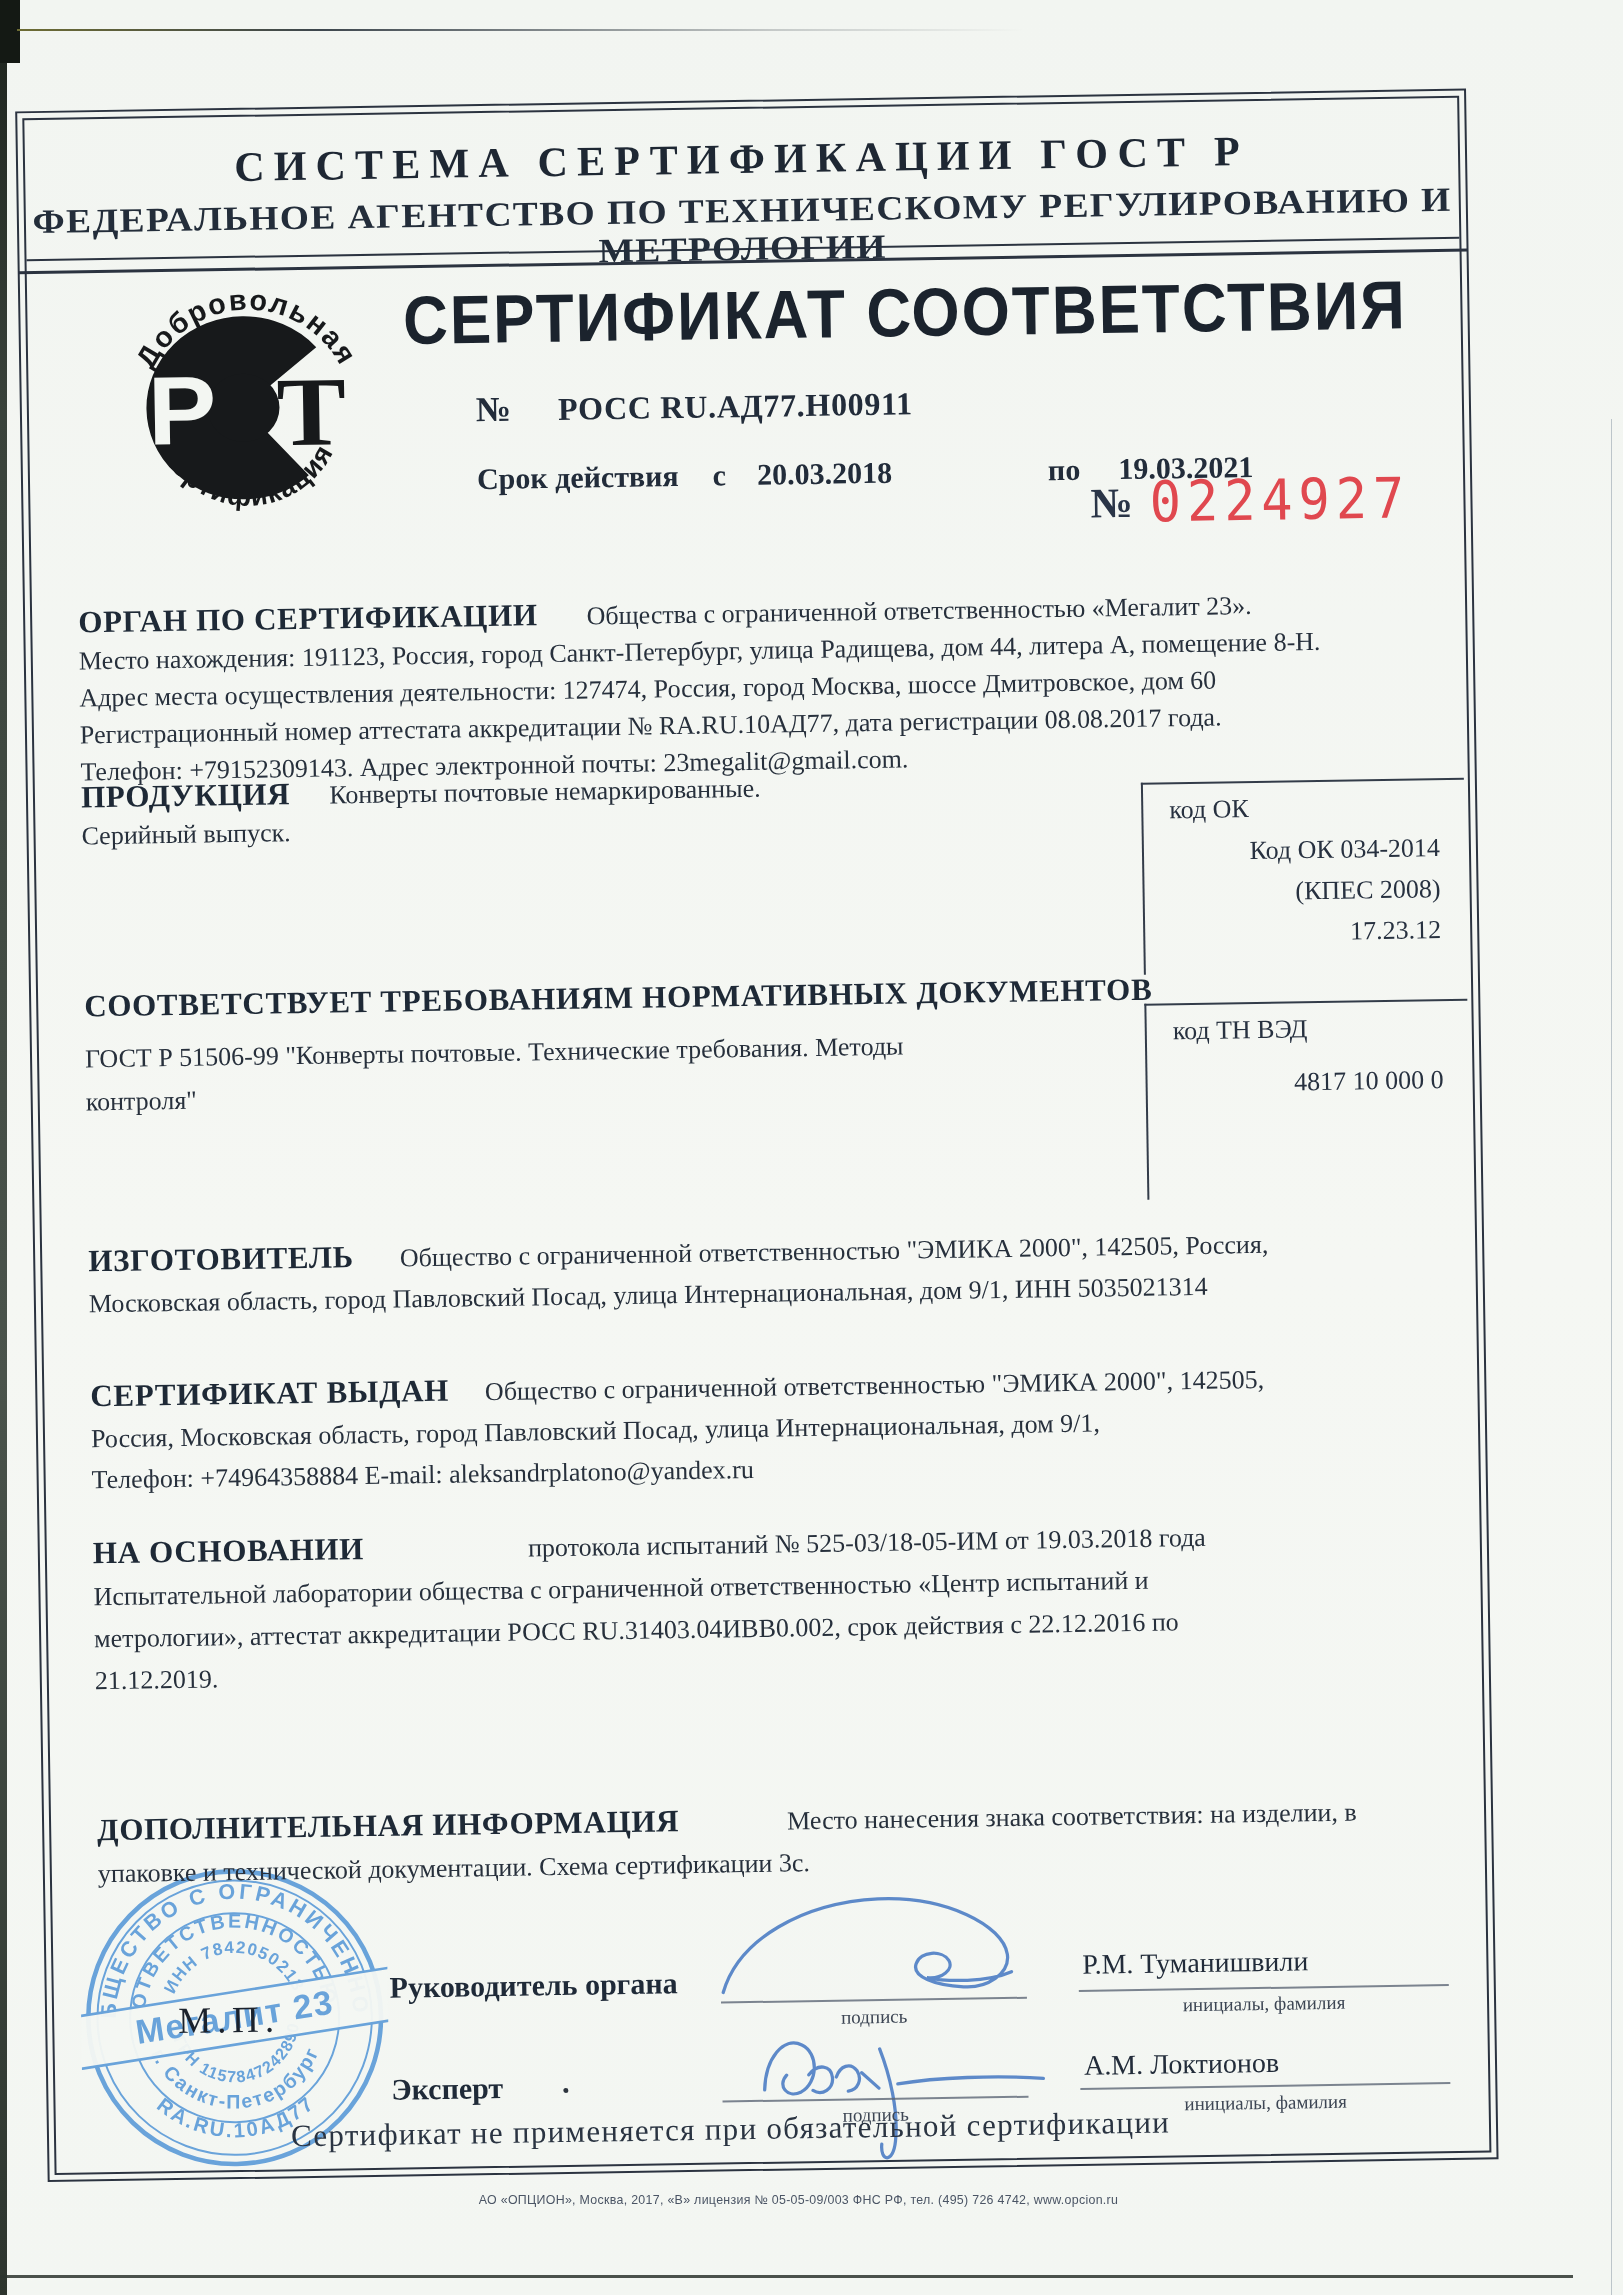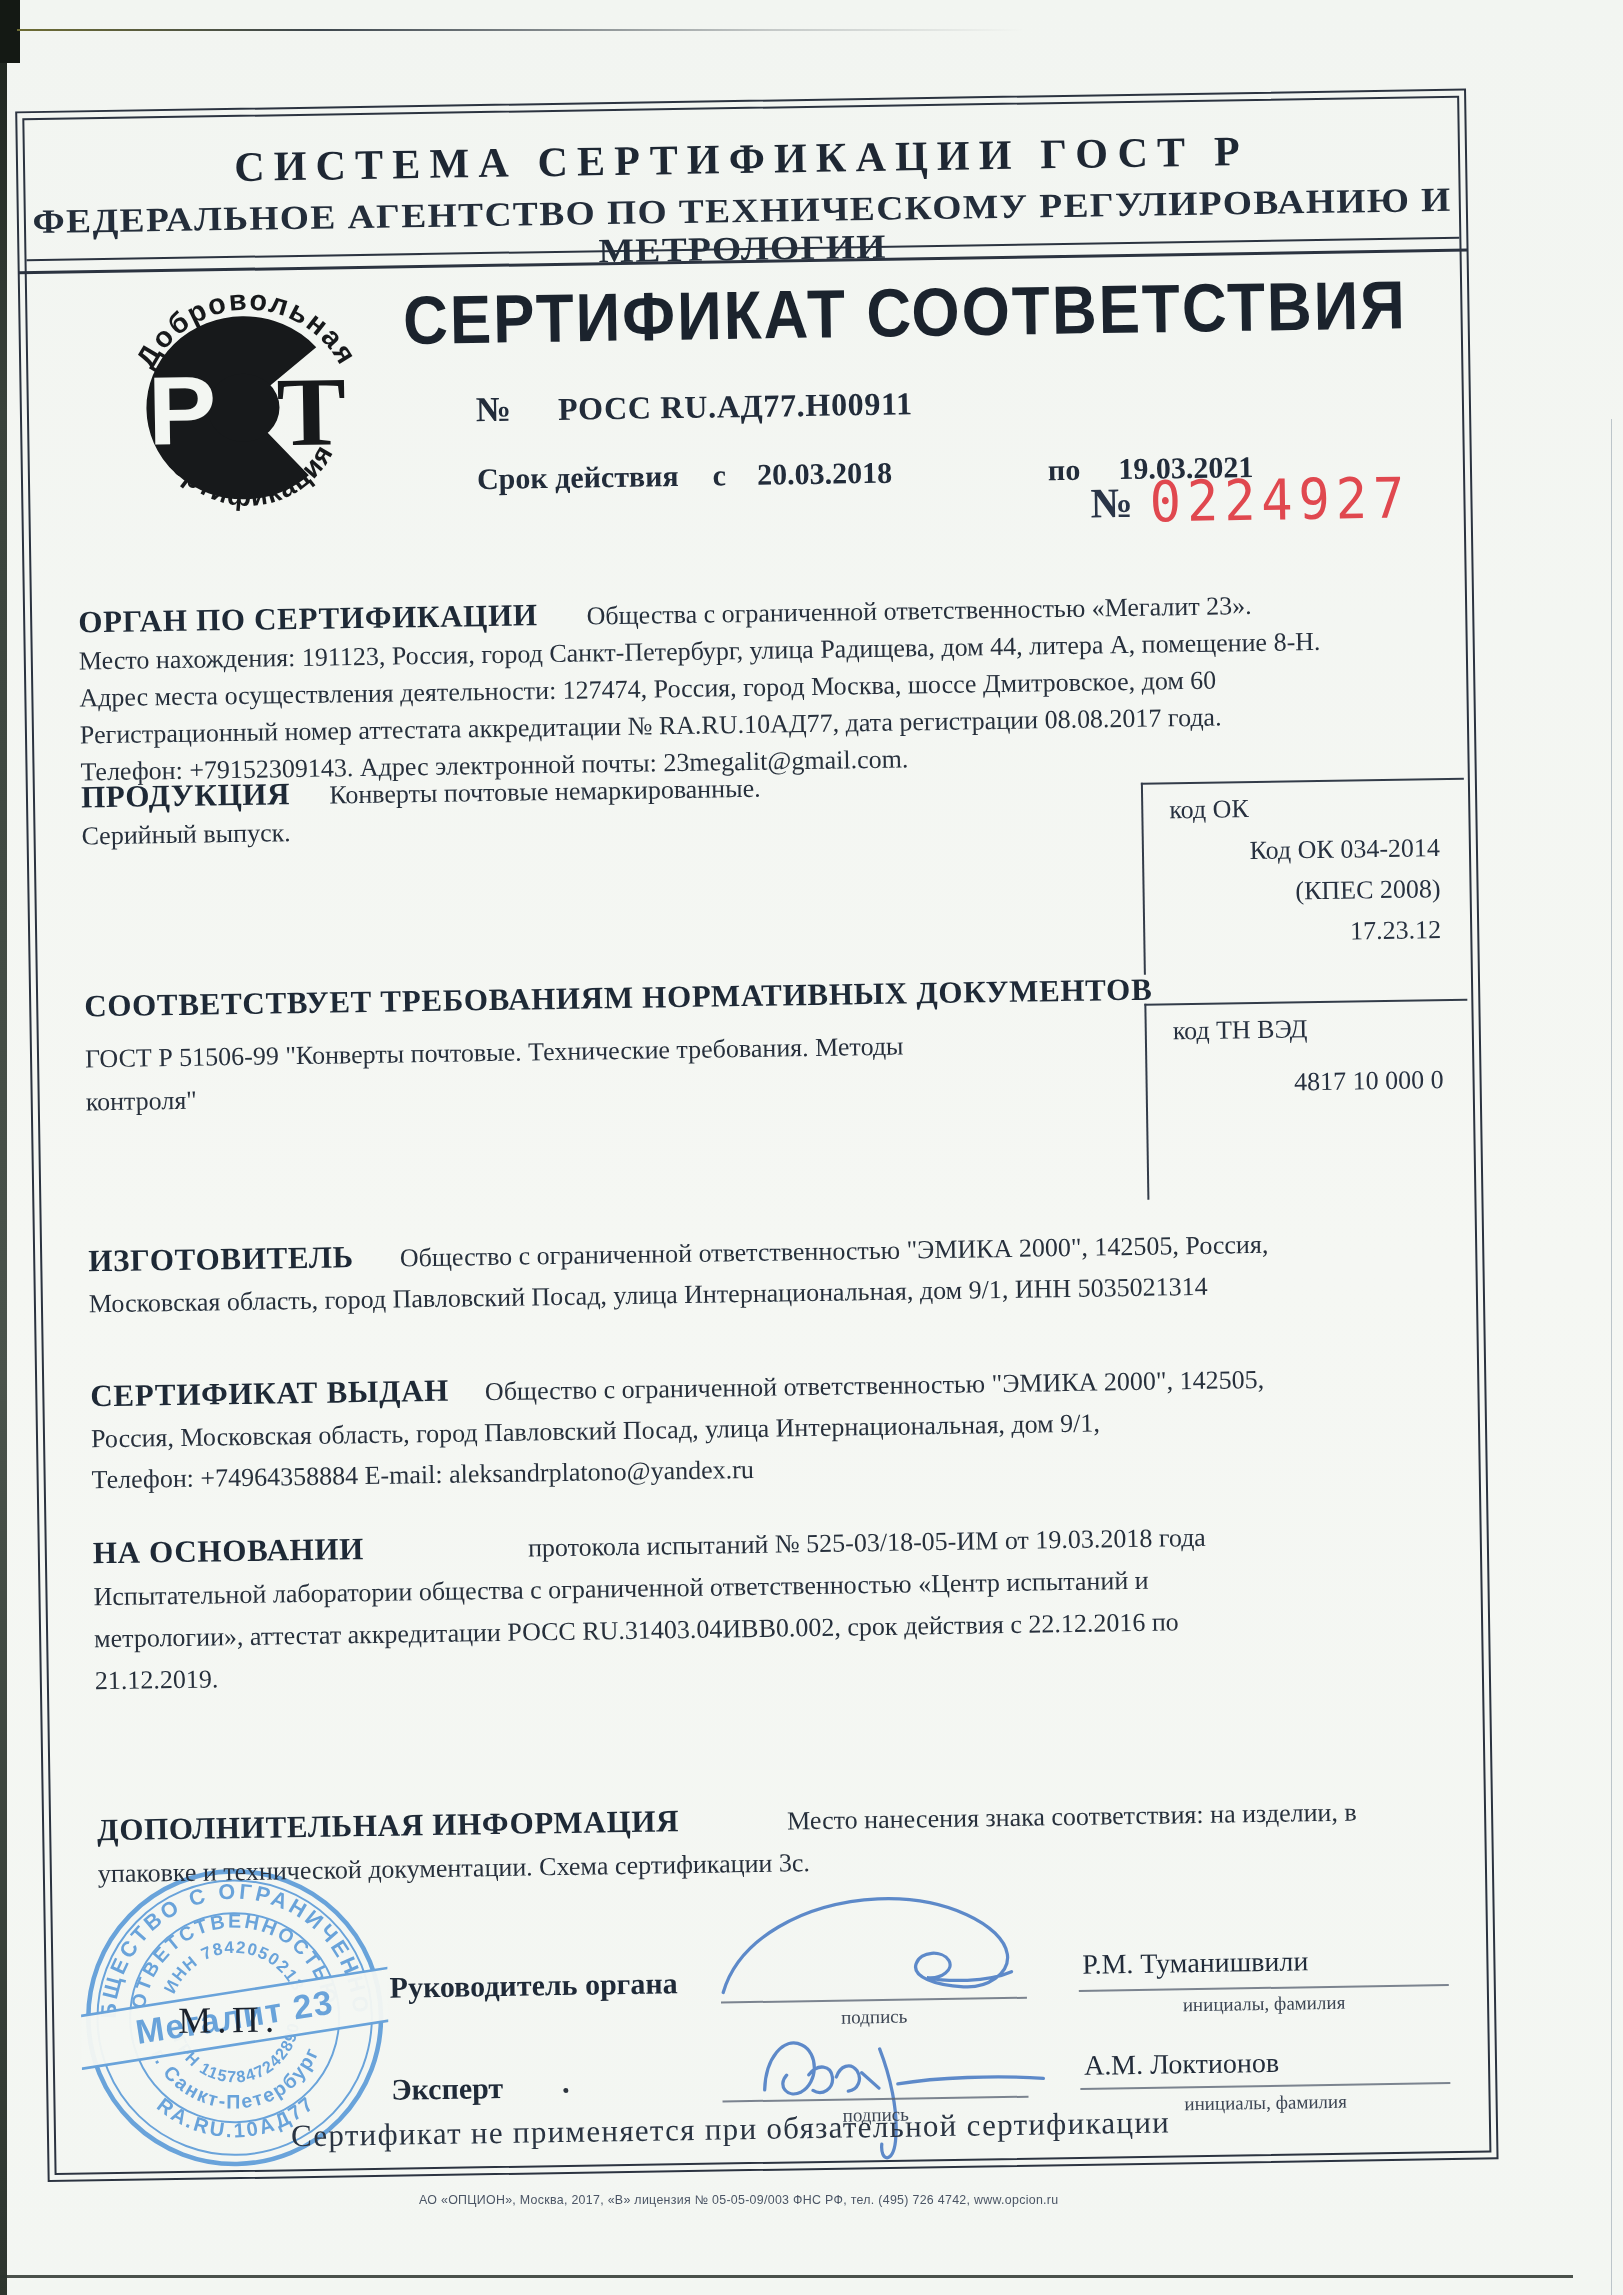--- a/index.html
+++ b/index.html
@@ -72,21 +72,21 @@
   .sline{position:absolute;border-top:2px solid rgba(92,103,118,.8);z-index:2;}
   .sline-h1{left:707px;top:2000px;width:306px;} .sline-h2{left:1065px;top:1994px;width:370px;}
   .sline-e1{left:707px;top:2099px;width:306px;} .sline-e2{left:1065px;top:2092px;width:370px;}
   .caption{position:absolute;font-size:19px;color:#3d4654;text-align:center;z-index:2;}
   .cap-h1{left:707px;top:2007px;width:306px;} .cap-h2{left:1065px;top:2000px;width:370px;}
   .cap-e1{left:707px;top:2105px;width:306px;} .cap-e2{left:1065px;top:2099px;width:370px;}
   .sname{position:absolute;font-size:28px;color:#222c3a;z-index:2;}
   .name-head{left:1069px;top:1953px;} .name-expert{left:1069px;top:2054px;}
 
   .bottom-note{position:absolute;left:275px;top:2110px;font-size:31px;letter-spacing:1.3px;color:#2a3442;z-index:2;}
-  .footer{position:absolute;left:419px;top:2193px;width:759px;z-index:2;
+  .footer{position:absolute;left:419px;top:2193px;width:759px;text-align:center;z-index:2;
     font-family:"Liberation Sans",sans-serif;font-size:12.4px;color:#4b5565;letter-spacing:0.3px;}
 </style>
 </head>
 <body>
 
 <div class="page">
 
   <div class="edge-left"></div>
   <div class="corner-tl"></div>
   <div class="top-scan-line"></div>

